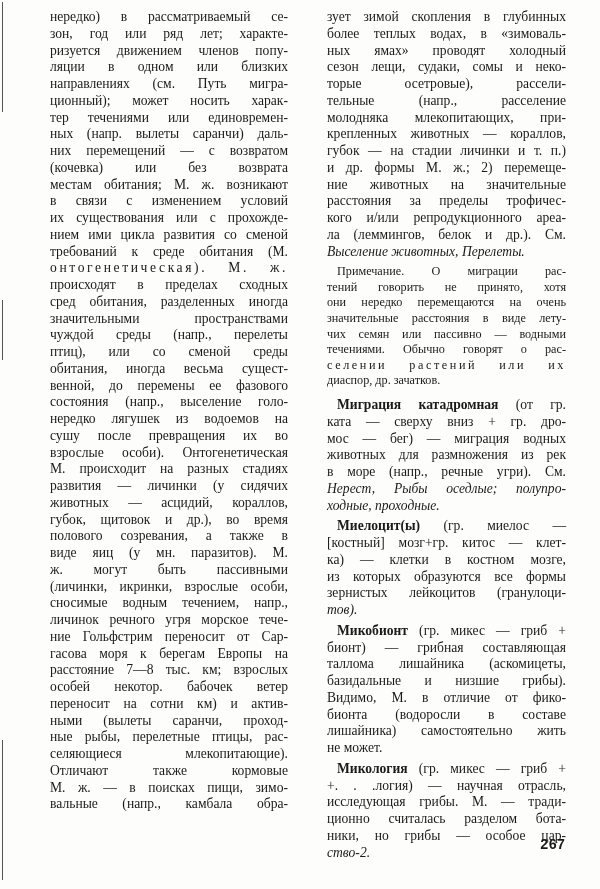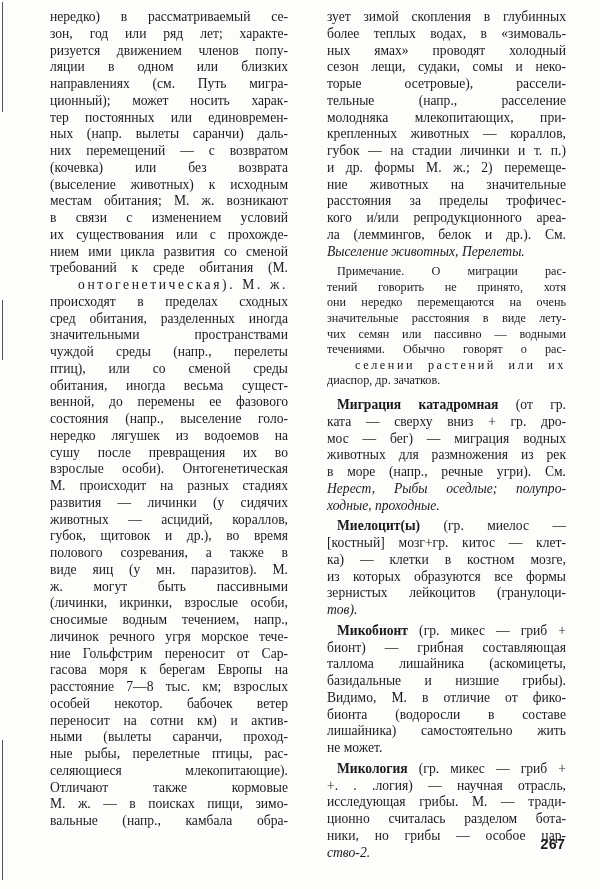--- a/index.html
+++ b/index.html
@@ -11,42 +11,41 @@
   .col { position: absolute; top: 9px; width: 238px; font-size: 13.6px; }
   .col-left { left: 50px; }
   .col-right { left: 327px; width: 239px; }
   .ln { display: block; height: 16.75px; line-height: 16.75px; white-space: nowrap; text-align: justify; text-align-last: justify; }
   .ln.last { text-align-last: left; }
   .ln.indent { padding-left: 10px; }
   .gap { display: block; height: 8px; }
   .gap-sm { display: block; height: 4px; }
   .note .ln { font-size: 12.2px; height: 15.6px; line-height: 15.6px; }
   b { font-weight: bold; }
-  .sp { letter-spacing: 2.6px; margin-left: 28px; }
+  .sp { letter-spacing: 2.6px; }
   .page-number { position: absolute; left: 540px; top: 837px; font-weight: bold; font-size: 14px; font-family: Liberation Mono, monospace; }
 </style>
 </head>
 <body>
 
 <div class="scan-edge" style="top:2px;height:110px;"></div>
 <div class="scan-edge" style="top:300px;height:60px;"></div>
 <div class="scan-edge" style="top:740px;height:140px;"></div>
 
 <div class="col col-left">
   <span class="ln">нередко) в рассматриваемый се-</span>
   <span class="ln">зон, год или ряд лет; характе-</span>
   <span class="ln">ризуется движением членов попу-</span>
   <span class="ln">ляции в одном или близких</span>
   <span class="ln">направлениях (см. Путь мигра-</span>
   <span class="ln">ционный); может носить харак-</span>
-  <span class="ln">тер постоянных или единовремен-</span>
+  <span class="ln">тер течениями или единовремен-</span>
   <span class="ln">ных (напр. вылеты саранчи) даль-</span>
   <span class="ln">них перемещений — с возвратом</span>
   <span class="ln">(кочевка) или без возврата</span>
-  <span class="ln">(выселение животных) к исходным</span>
   <span class="ln">местам обитания; М. ж. возникают</span>
   <span class="ln">в связи с изменением условий</span>
   <span class="ln">их существования или с прохожде-</span>
   <span class="ln">нием ими цикла развития со сменой</span>
   <span class="ln">требований к среде обитания (М.</span>
   <span class="ln sp">онтогенетическая). М. ж.</span>
   <span class="ln">происходят в пределах сходных</span>
   <span class="ln">сред обитания, разделенных иногда</span>
   <span class="ln">значительными пространствами</span>
   <span class="ln">чуждой среды (напр., перелеты</span>

